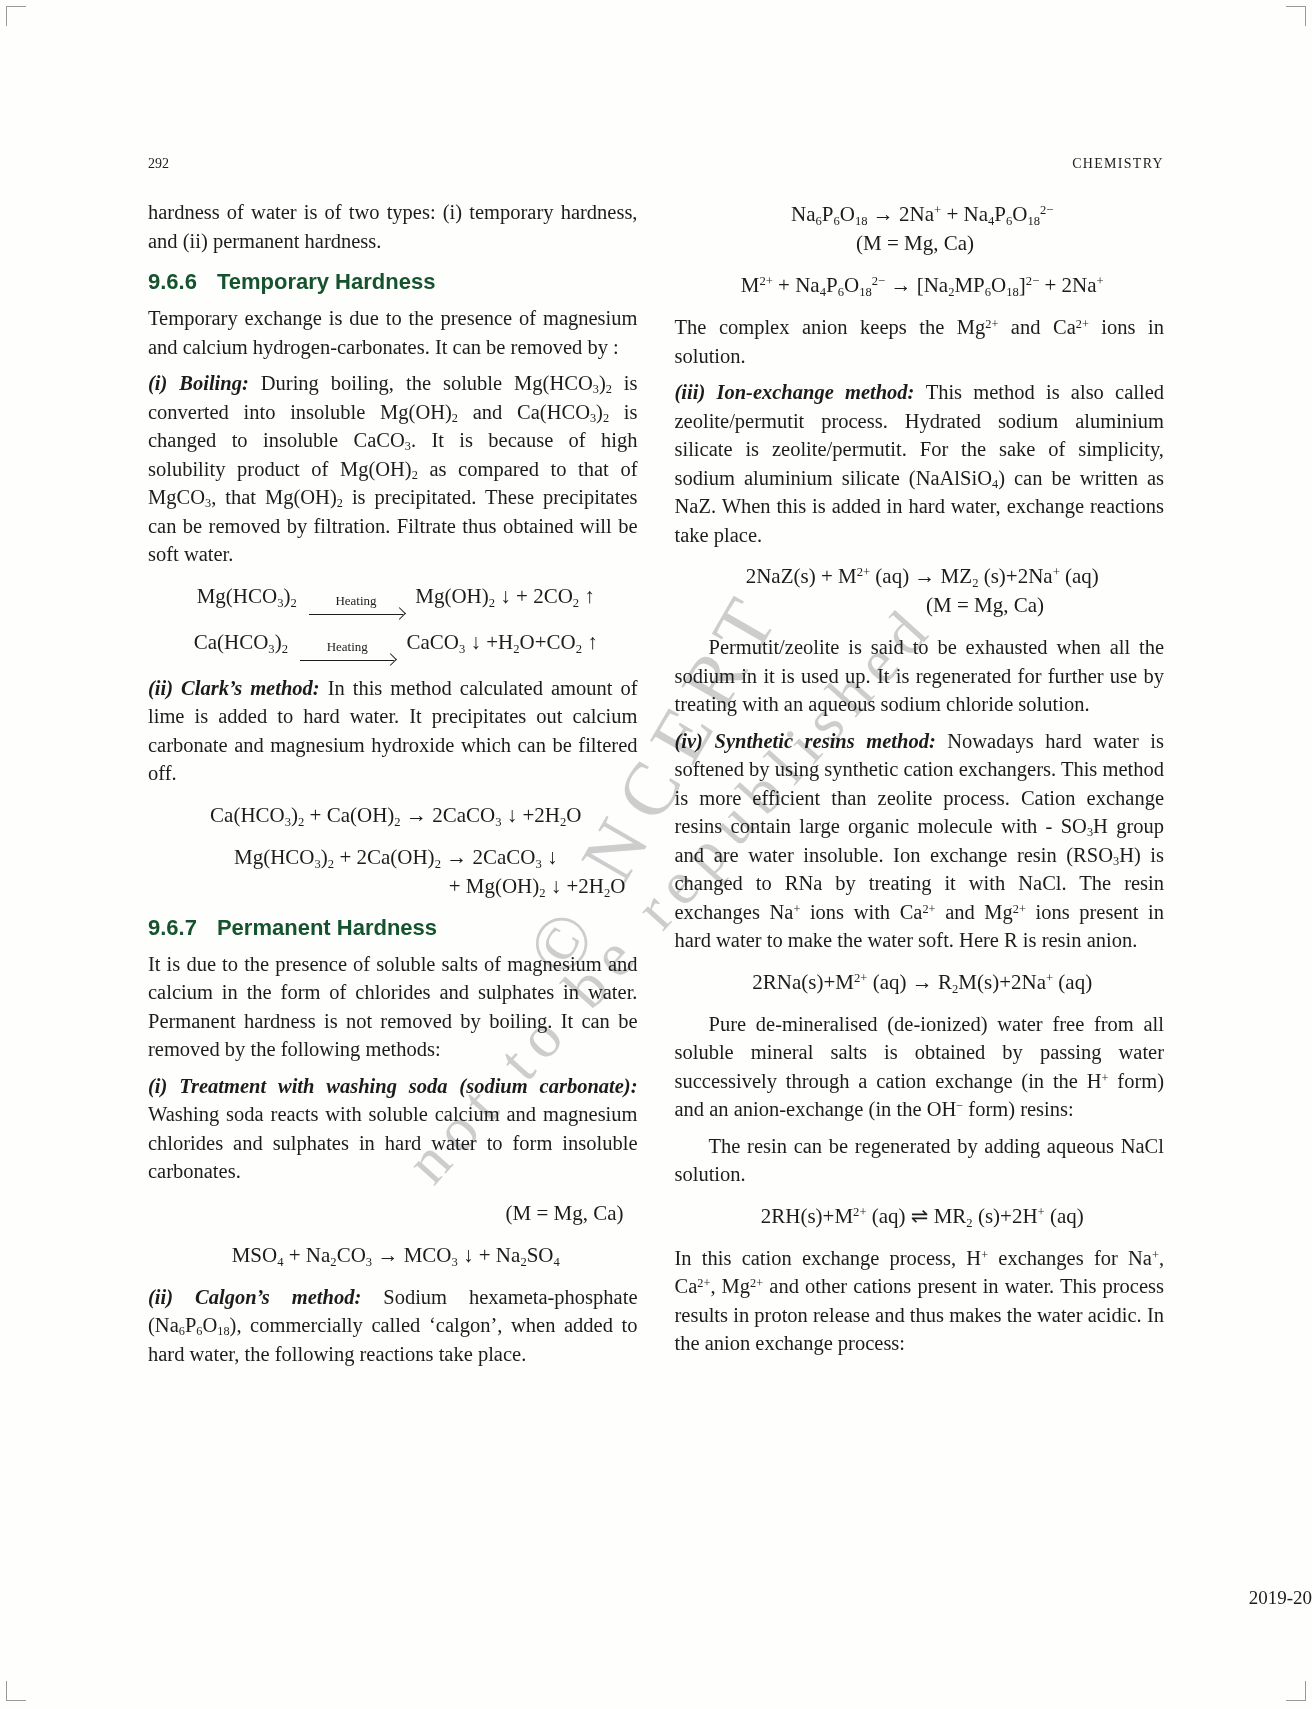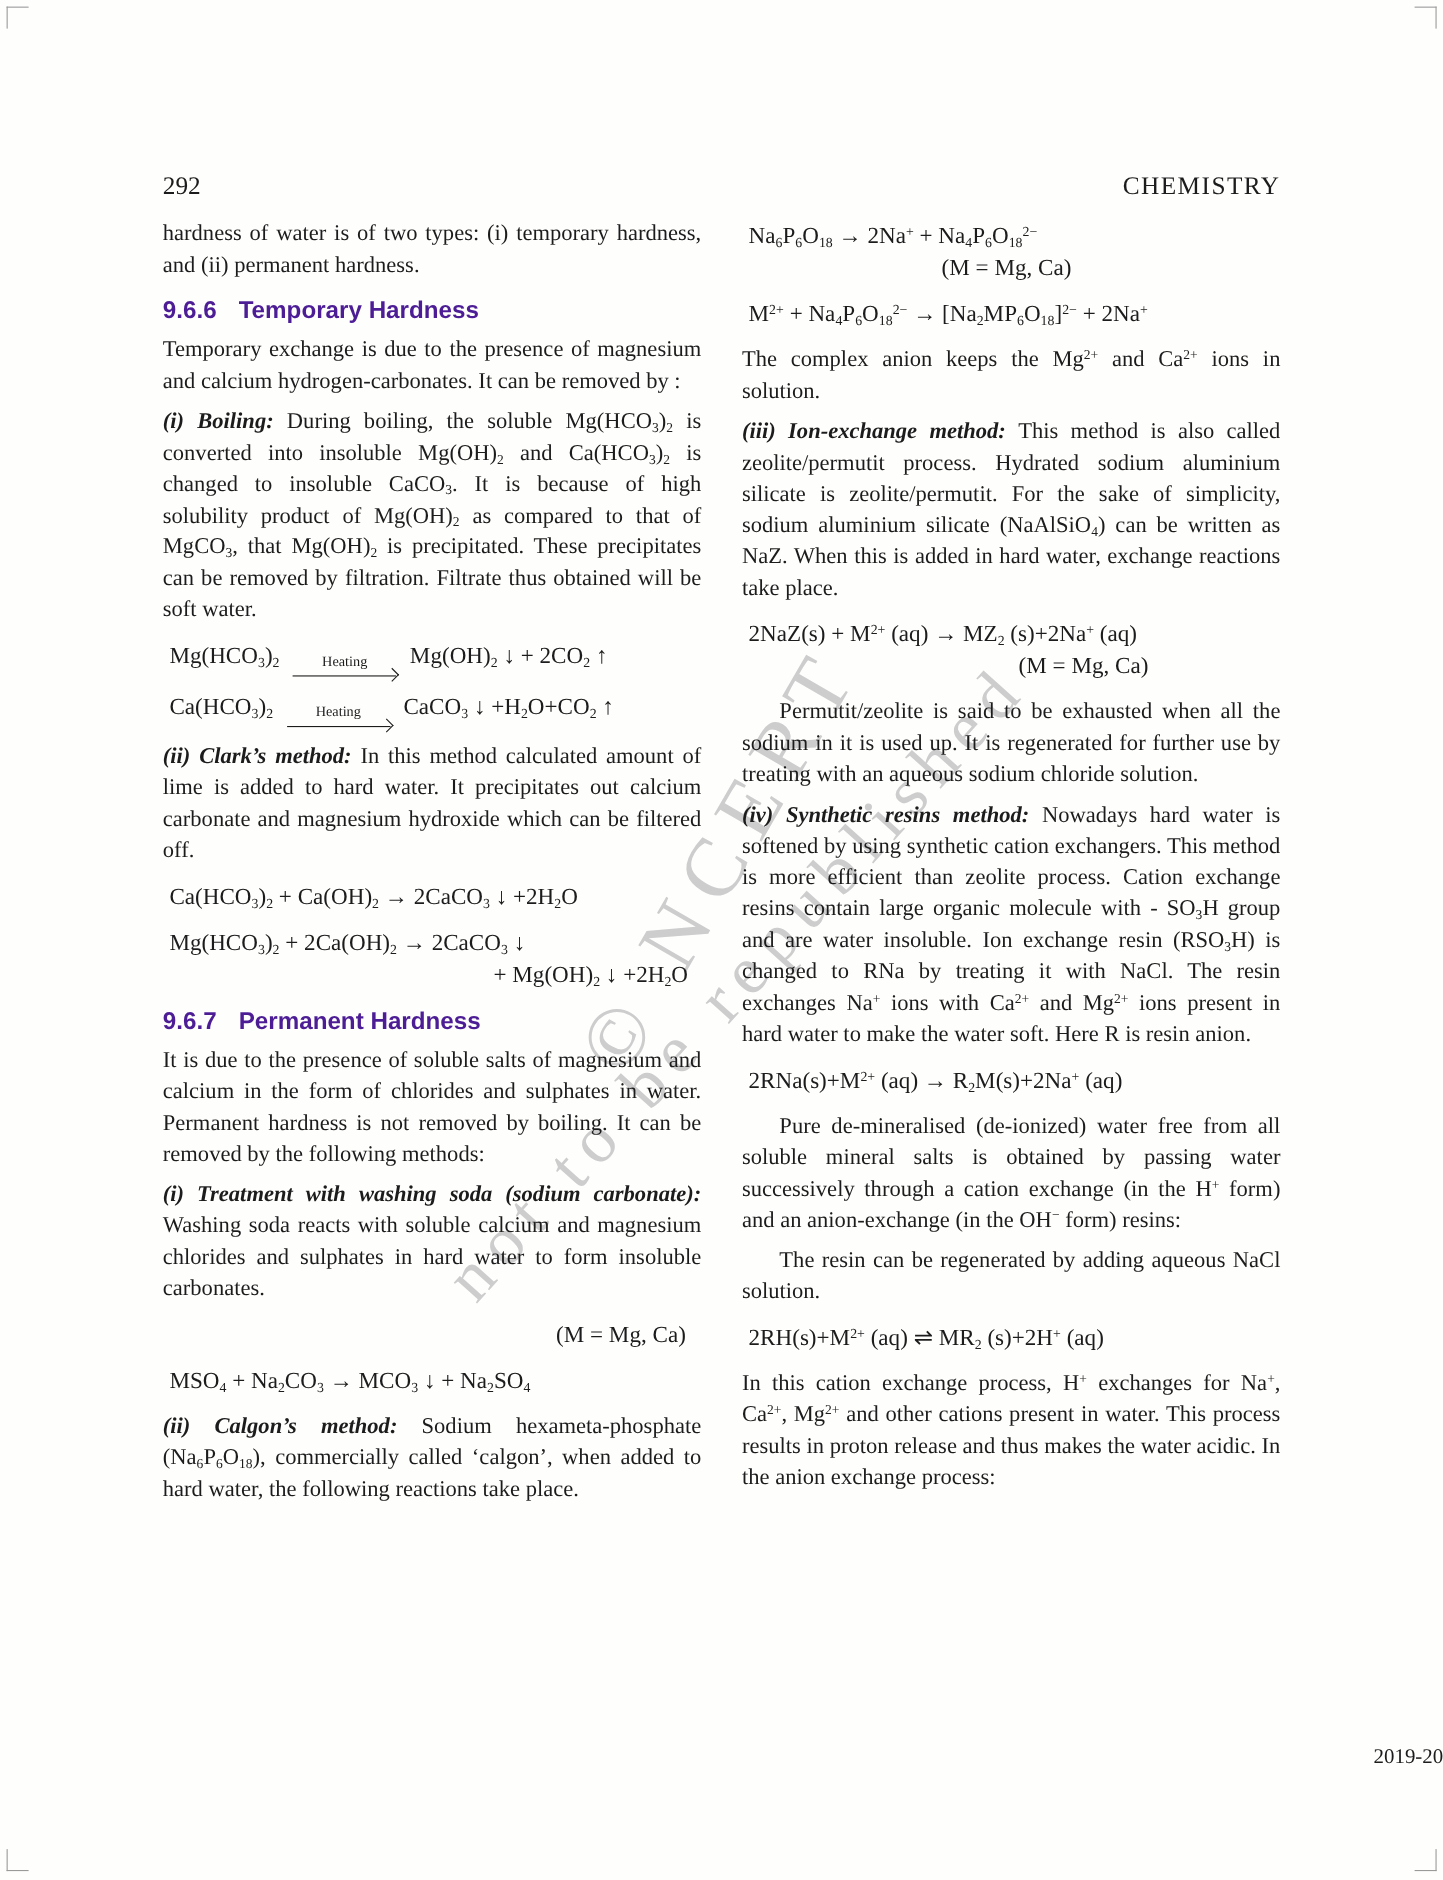--- a/index.html
+++ b/index.html
@@ -16,42 +16,42 @@
   .crop.bl { left:6px;  bottom:8px; border-left-width:1px; border-bottom-width:1px; }
   .crop.br { right:6px; bottom:8px; border-right-width:1px; border-bottom-width:1px; }
 
   
   .wm { position:absolute; color:#cdcdcd; z-index:0; text-align:center; white-space:nowrap; }
   .wm.l1 { left:425px; top:737px;  width:460px;  font-size:76px; letter-spacing:16px; transform:rotate(-60deg); }
   .wm.l2 { left:95px;  top:858px;  width:1150px; font-size:62px; letter-spacing:11px; transform:rotate(-48deg); }
 
   .header {
     position:absolute; left:148px; right:148px; top:156px; z-index:2;
-    display:flex; justify-content:space-between; font-size:23px;
+    display:flex; justify-content:space-between; font-size:14px;
   }
   .subj { letter-spacing:1.3px; }
 
   .columns {
     position:absolute; left:148px; right:148px; top:198px; z-index:2;
     display:flex; gap:37px;
   }
   .col { flex:1; min-width:0; }
 
   .para { font-size:20.5px; line-height:28.5px; text-align:justify; margin:0 0 8px 0; }
   .para.indent { text-indent:34px; }
   .bi { font-weight:bold; font-style:italic; }
 
   .heading {
     font-family:"Liberation Sans", sans-serif; font-weight:bold;
-    color:#4c1d95; font-size:22px; margin:14px 0 9px 0; line-height:26px;
+    color:#14532d; font-size:22px; margin:14px 0 9px 0; line-height:26px;
   }
   .heading .hnum { margin-right:20px; }
 
   .eq { font-size:21px; line-height:29px; margin:13px 0 13px 6px; }
-  .eq-line { white-space:nowrap; }
+  .eq-line { white-space:nowrap;text-align:center; }
   .eq-line.alignr   { text-align:right; padding-right:12px; }
   .eq-line.cond-l   { text-align:right; padding-right:190px; }
   .eq-line.cond-m   { text-align:right; padding-right:120px; }
   .eq-line.cond-r   { text-align:right; padding-right:14px; }
 
   sub, sup { font-size:0.60em; line-height:0; }
   sub { vertical-align:-0.28em; }
   sup { vertical-align:0.52em; }
 
   

